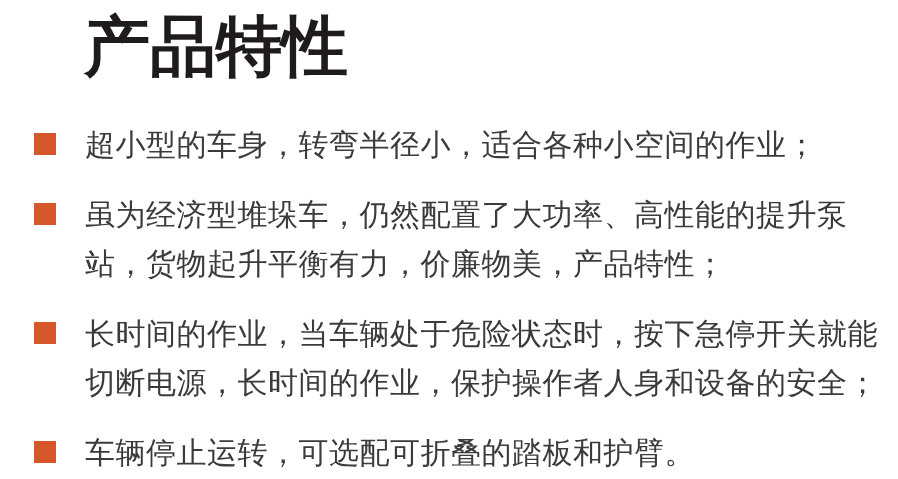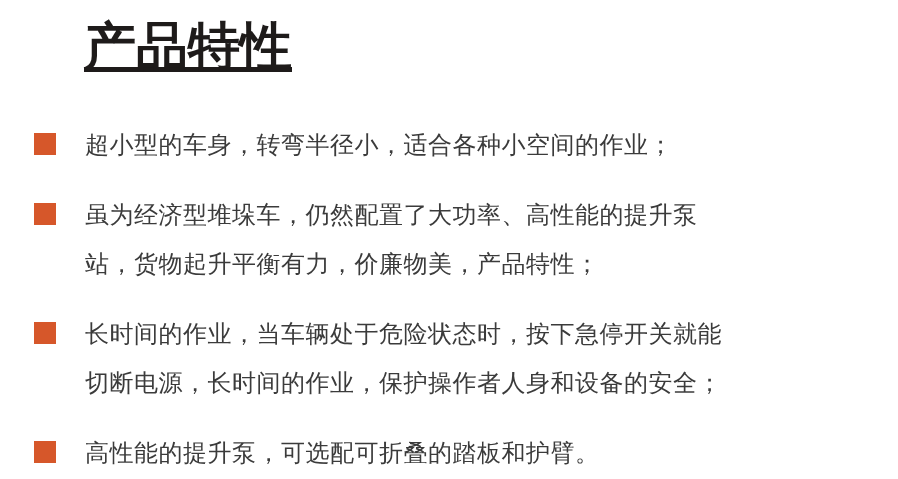--- a/index.html
+++ b/index.html
@@ -9,27 +9,26 @@
     width: 898px;
     height: 479px;
     background: #ffffff;
     overflow: hidden;
     font-family: "Liberation Sans", sans-serif;
   }
   .page-title {
     position: absolute;
     left: 84px;
     top: 8px;
-    font-size: 52px;
+    font-size: 66px;
     line-height: 76px;
     font-weight: 900;
     letter-spacing: 0px;
     color: #1e1b1a;
     white-space: nowrap;
-    text-decoration: underline;
   }
   .feature-list {
     position: absolute;
     left: 34px;
     top: 120px;
     display: flex;
     flex-direction: column;
     gap: 21px;
   }
   .feature-item {
@@ -38,21 +37,21 @@
     align-items: flex-start;
   }
   .bullet {
     flex: 0 0 auto;
     width: 22px;
     height: 22px;
     margin-top: 13px;
   }
   .item-text {
     margin-left: 29px;
-    font-size: 24px;
+    font-size: 30px;
     line-height: 49px;
     letter-spacing: 0.5px;
     color: #3b3b3b;
     font-weight: 400;
   }
   .item-text .line { white-space: nowrap; }
 </style>
 </head>
 <body>
 
@@ -81,18 +80,18 @@
       <span class="bullet" style="background: rgb(214, 87, 42);"></span>
       <div class="item-text">
         <div class="line">长时间的作业，当车辆处于危险状态时，按下急停开关就能</div>
         <div class="line">切断电源，长时间的作业，保护操作者人身和设备的安全；</div>
       </div>
     </div>
 
     <div class="feature-item">
       <span class="bullet" style="background: rgb(214, 87, 42);"></span>
       <div class="item-text">
-        <div class="line">高性能的提升泵，可选配可折叠的踏板和护臂。</div>
+        <div class="line">车辆停止运转，可选配可折叠的踏板和护臂。</div>
       </div>
     </div>
 
   </div>
 </div>
 
 </body></html>

